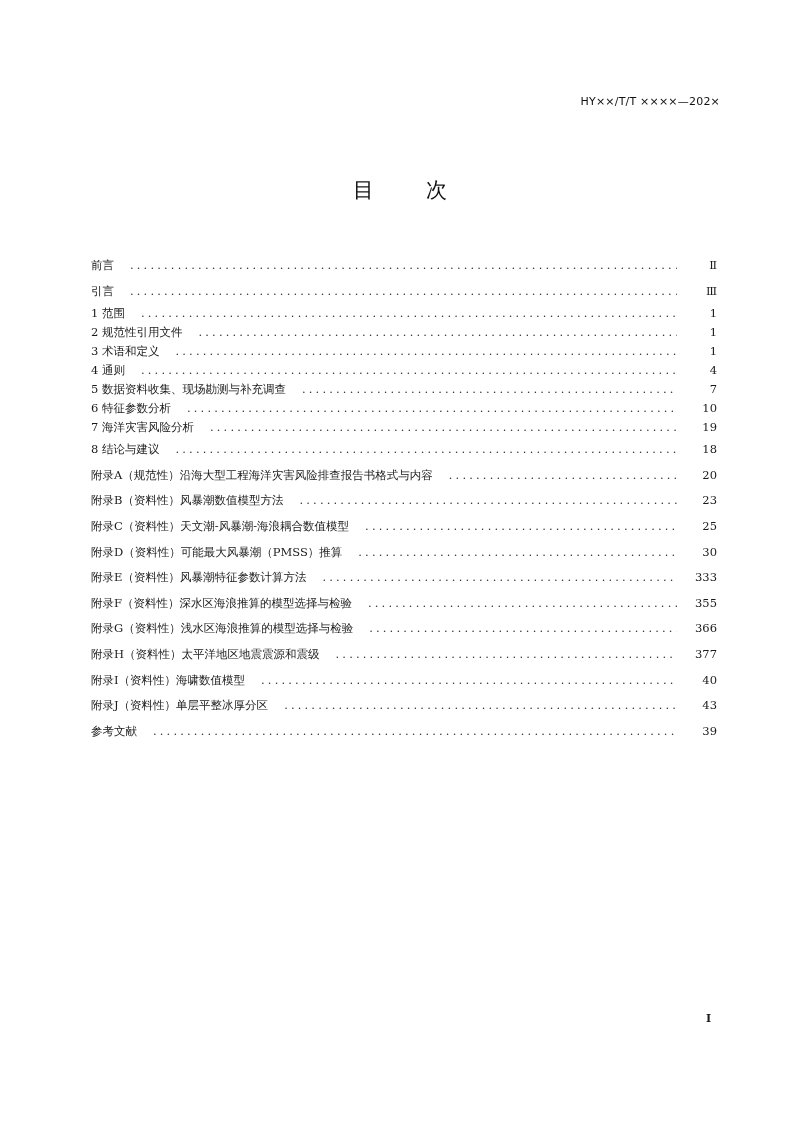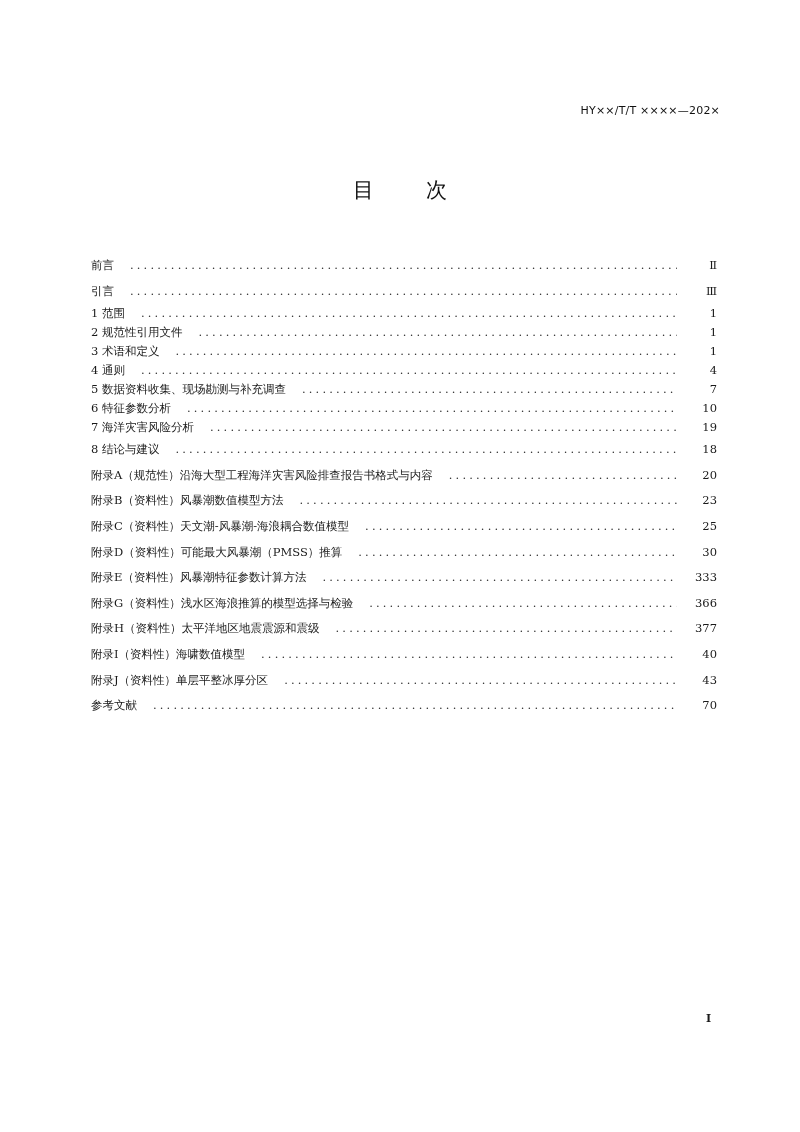--- a/index.html
+++ b/index.html
@@ -4,21 +4,21 @@
 <style>
   html, body { margin: 0; padding: 0; background: #ffffff; }
   body {
     width: 800px; height: 1132px; position: relative; overflow: hidden;
     font-family: "DejaVu Serif", "Liberation Serif", serif;
     color: #1a1a1a;
   }
   .doc-code {
     position: absolute; right: 80px; top: 95px;
     font-family: "DejaVu Sans", "Liberation Sans", sans-serif;
-    font-size: 11px; letter-spacing: 0.2px; color: #111; margin-top: 9px;
+    font-size: 11px; letter-spacing: 0.2px; color: #111;
   }
   .toc-title {
     position: absolute; left: 0; right: 0; top: 176px;
     text-align: center;
     font-family: "DejaVu Sans", "Liberation Sans", sans-serif;
     font-size: 21px; color: #111;
   }
   .toc-title span { display: inline-block; }
   .toc-title .gap { width: 52px; }
   .toc {
@@ -127,20 +127,25 @@
       <span class="label">附录D（资料性）可能最大风暴潮（PMSS）推算</span>
       <span class="leader"></span>
       <span class="page">30</span>
     </div>
   <div class="toc-row tall">
       <span class="label">附录E（资料性）风暴潮特征参数计算方法</span>
       <span class="leader"></span>
       <span class="page">333</span>
     </div>
   <div class="toc-row tall">
+      <span class="label">附录F（资料性）深水区海浪推算的模型选择与检验</span>
+      <span class="leader"></span>
+      <span class="page">355</span>
+    </div>
+  <div class="toc-row tall">
       <span class="label">附录G（资料性）浅水区海浪推算的模型选择与检验</span>
       <span class="leader"></span>
       <span class="page">366</span>
     </div>
   <div class="toc-row tall">
       <span class="label">附录H（资料性）太平洋地区地震震源和震级</span>
       <span class="leader"></span>
       <span class="page">377</span>
     </div>
   <div class="toc-row tall">
@@ -149,17 +154,17 @@
       <span class="page">40</span>
     </div>
   <div class="toc-row tall">
       <span class="label">附录J（资料性）单层平整冰厚分区</span>
       <span class="leader"></span>
       <span class="page">43</span>
     </div>
   <div class="toc-row tall">
       <span class="label">参考文献</span>
       <span class="leader"></span>
-      <span class="page">70</span>
+      <span class="page">39</span>
     </div>
 </div>
 
 <div class="page-number">I</div>
 
 </body></html>

